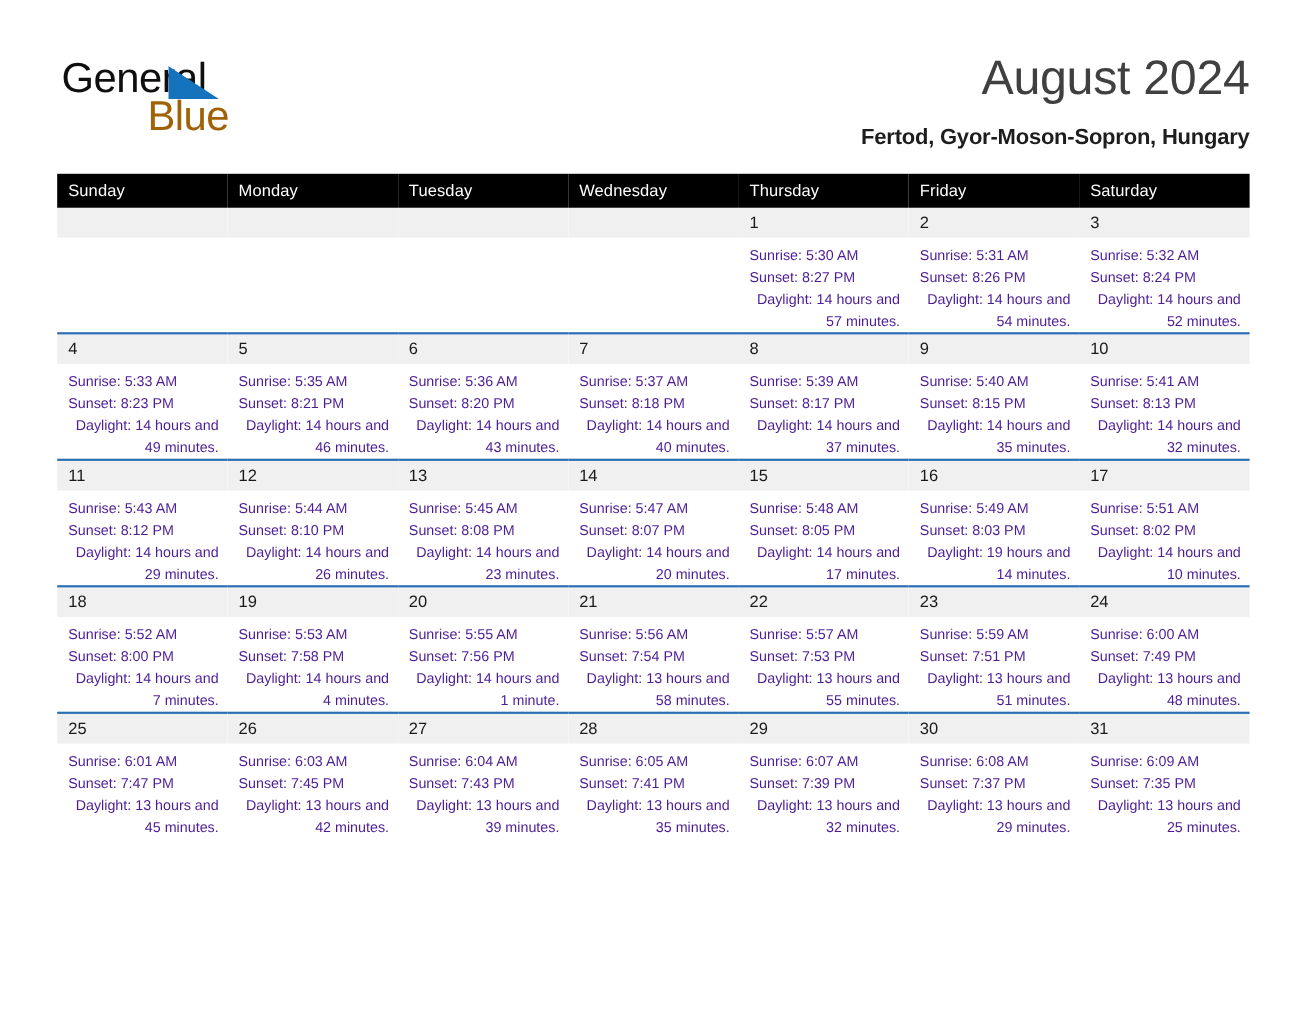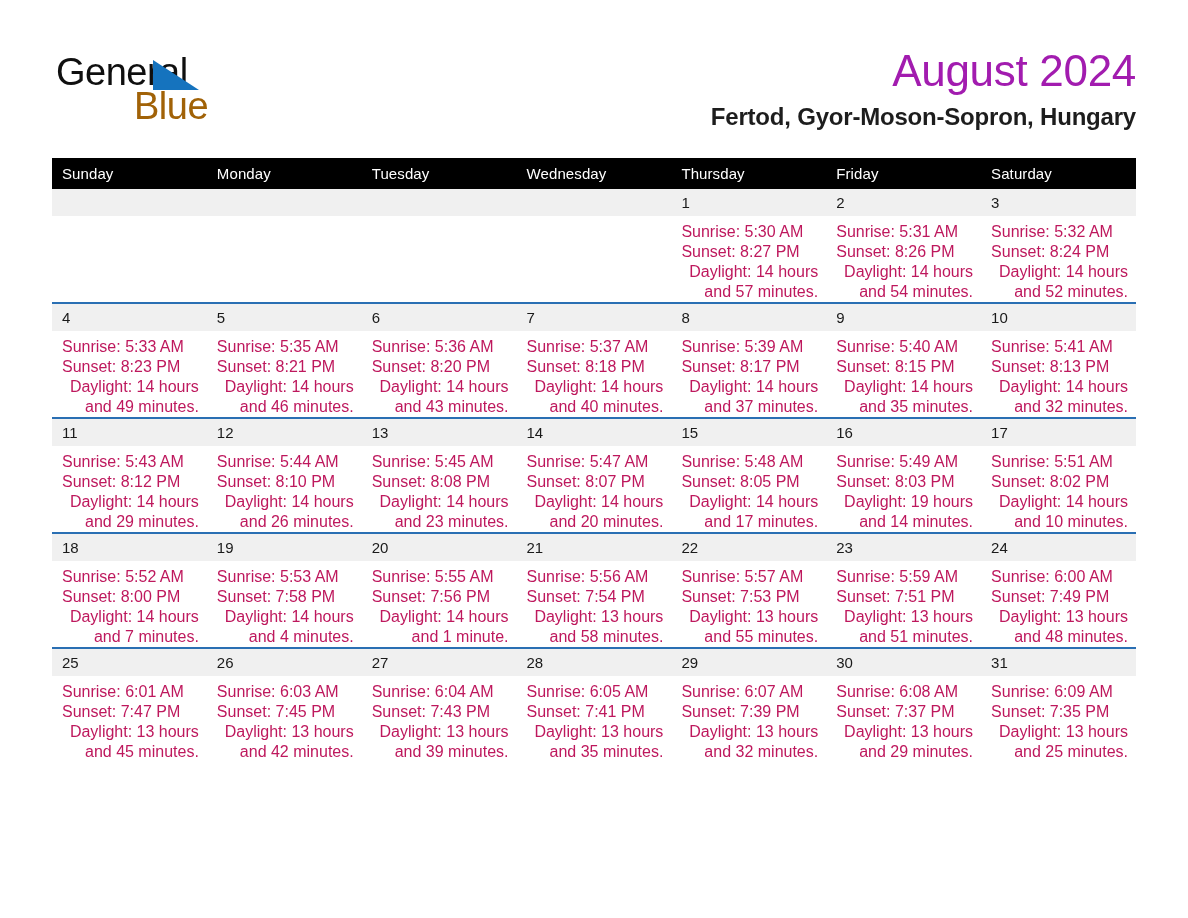--- a/index.html
+++ b/index.html
@@ -67,26 +67,26 @@
   .titles {
     position: absolute;
     right: 0;
     top: 0;
     text-align: right;
   }
   .month-title {
     font-size: 44px;
     line-height: 54px;
     font-weight: 400;
-    color: #a21caf;
+    color: #404040;
     letter-spacing: -0.3px;
   }
   .location-title {
-    margin-top: 4px;
-    font-size: 24px;
+    margin-top: 12px;
+    font-size: 20px;
     line-height: 30px;
     font-weight: 700;
     color: #1d1d1d;
     letter-spacing: -0.2px;
   }
 
   
   .calendar {
     position: absolute;
     left: 52px;
@@ -128,23 +128,23 @@
     padding: 3px 0 0 10px;
     font-size: 15px;
     line-height: 22px;
     color: #1a1a1a;
   }
   td.empty .daynum-band {
     background: #f0f0f0;
   }
   .cell-body {
     padding: 6px 8px 0 10px;
-    font-size: 16px;
+    font-size: 13px;
     line-height: 20px;
-    color: #be185d;
+    color: #4c1d95;
   }
   .cell-line {
     white-space: nowrap;
   }
   .cell-line.wrap {
     white-space: normal;
     text-align: right;
   }
 </style>
 </head>

